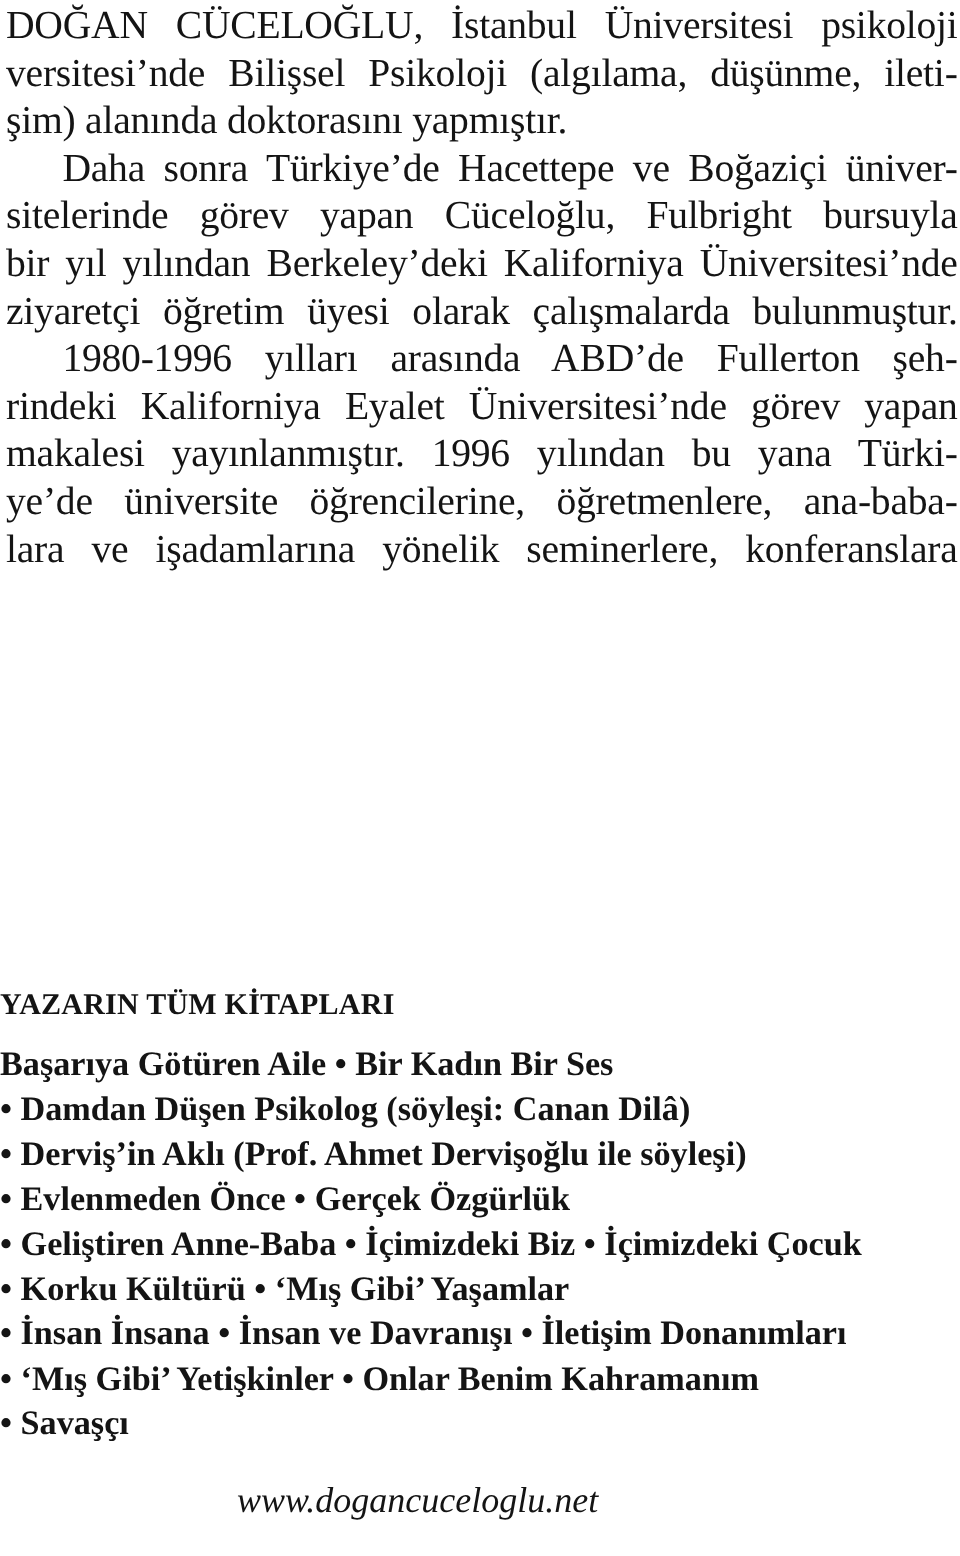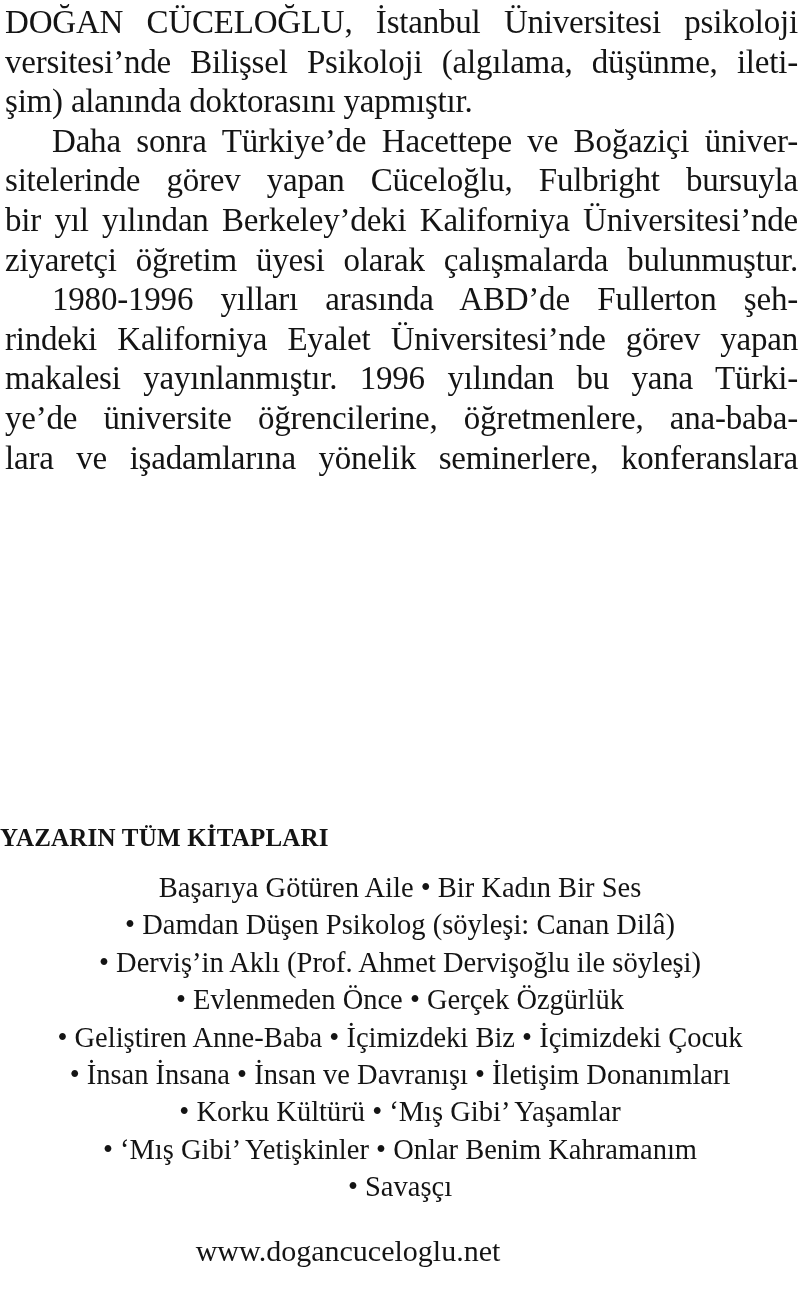--- a/index.html
+++ b/index.html
@@ -47,34 +47,36 @@
     font-size: 25px;
     letter-spacing: 0.2px;
   }
   .books {
     position: absolute;
     left: 0;
     top: 869px;
     width: 800px;
     font-size: 28.5px;
     line-height: 37.4px;
-    text-align: center;
+    text-align: left;
+    font-weight: bold;
   }
   .book-line {
     display: block;
     white-space: nowrap;
     height: 37.4px;
   }
   .url {
     position: absolute;
     left: 0;
     top: 1234px;
     width: 696px;
     text-align: center;
     font-size: 30px;
+    font-style: italic;
   }
 </style>
 </head>
 <body>
 
 <div class="bio">
 
   <div>
     <span class="line">DOĞAN CÜCELOĞLU, İstanbul Üniversitesi psikoloji</span>
     <span class="line">versitesi’nde Bilişsel Psikoloji (algılama, düşünme, ileti-</span>
@@ -99,19 +101,19 @@
 </div>
 
 <div class="heading">YAZARIN TÜM KİTAPLARI</div>
 
 <div class="books">
   <span class="book-line">Başarıya Götüren Aile • Bir Kadın Bir Ses</span>
   <span class="book-line">• Damdan Düşen Psikolog (söyleşi: Canan Dilâ)</span>
   <span class="book-line">• Derviş’in Aklı (Prof. Ahmet Dervişoğlu ile söyleşi)</span>
   <span class="book-line">• Evlenmeden Önce • Gerçek Özgürlük</span>
   <span class="book-line">• Geliştiren Anne-Baba • İçimizdeki Biz • İçimizdeki Çocuk</span>
+  <span class="book-line">• Korku Kültürü • ‘Mış Gibi’ Yaşamlar</span>
   <span class="book-line">• İnsan İnsana • İnsan ve Davranışı • İletişim Donanımları</span>
-  <span class="book-line">• Korku Kültürü • ‘Mış Gibi’ Yaşamlar</span>
   <span class="book-line">• ‘Mış Gibi’ Yetişkinler • Onlar Benim Kahramanım</span>
   <span class="book-line">• Savaşçı</span>
 </div>
 
 <div class="url">www.dogancuceloglu.net</div>
 
 </body></html>

